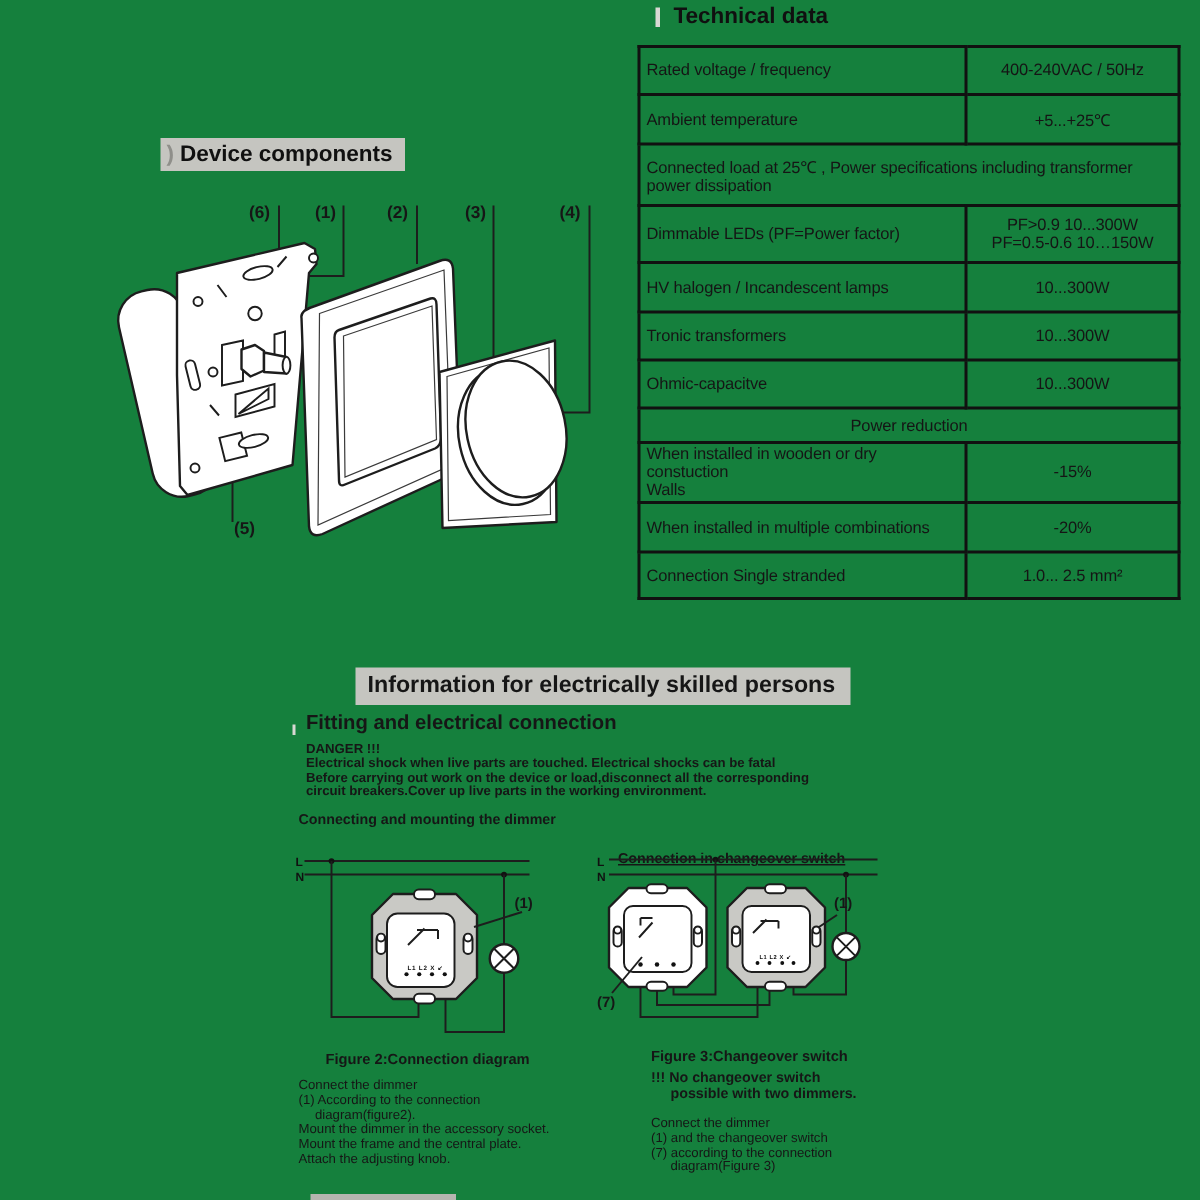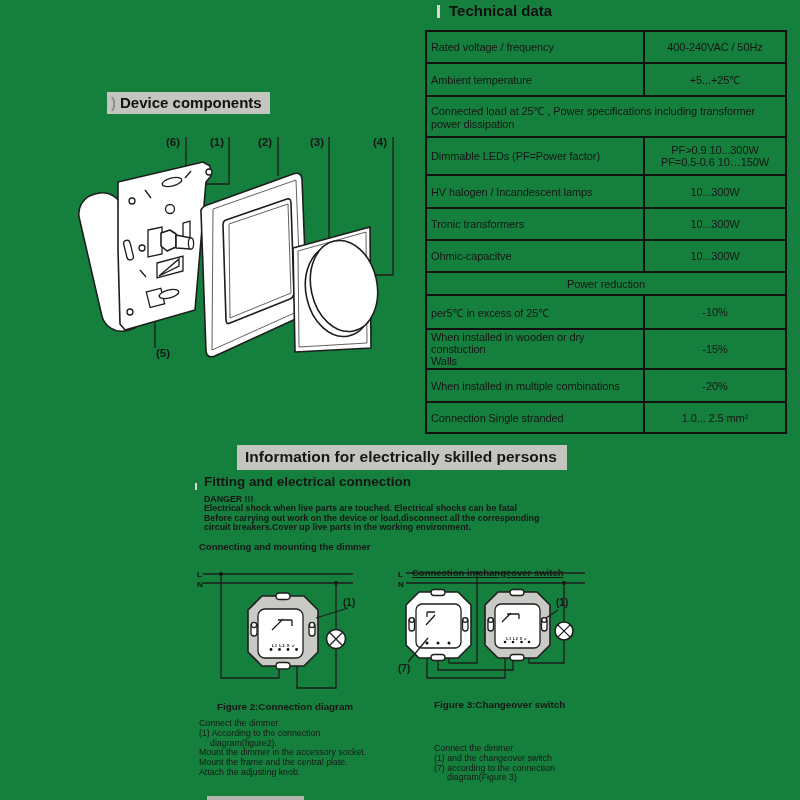--- a/index.html
+++ b/index.html
@@ -76,24 +76,20 @@
         <td>Tronic transformers</td>
         <td class="val">10...300W</td>
       </tr>
       <tr style="height:32px">
         <td>Ohmic-capacitve</td>
         <td class="val">10...300W</td>
       </tr>
       <tr style="height:23px">
         <td colspan="2" class="ctr">Power reduction</td>
       </tr>
-      <tr style="height:34px">
-        <td>per5℃ in excess of 25℃</td>
-        <td class="val">-10%</td>
-      </tr>
       <tr style="height:38px">
         <td>
           <div>When installed in wooden or dry constuction</div>
           <div>Walls</div>
         </td>
         <td class="val">-15%</td>
       </tr>
       <tr style="height:33px">
         <td>When installed in multiple combinations</td>
         <td class="val">-20%</td>
@@ -271,20 +267,24 @@
     <path class="ln" d="M163,50 L151,58"></path>
     <text class="svgtxt" x="3" y="17" font-size="8">L</text>
     <text class="svgtxt" x="3" y="27" font-size="8">N</text>
   </svg>
   <span class="callout small" style="left:556px;top:597px;">(1)</span>
   <span class="callout small" style="left:398px;top:663px;">(7)</span>
 
   <div class="abs caption" style="left:217px;top:701px;">Figure 2:Connection diagram</div>
   <div class="abs caption" style="left:434px;top:699px;">Figure 3:Changeover switch</div>
 
+  <div class="abs smallbold" style="left:434px;top:714px;font-size:9.5px;line-height:10.5px;">
+    <div>!!! No changeover switch</div>
+    <div style="padding-left:13px;">possible with two dimmers.</div>
+  </div>
 
   <div class="abs instr" style="left:199px;top:719px;">
     <div>Connect the dimmer</div>
     <div>(1) According to the connection</div>
     <div class="indent">diagram(figure2).</div>
     <div>Mount the dimmer in the accessory socket.</div>
     <div>Mount the frame and the central plate.</div>
     <div>Attach the adjusting knob.</div>
   </div>
 

